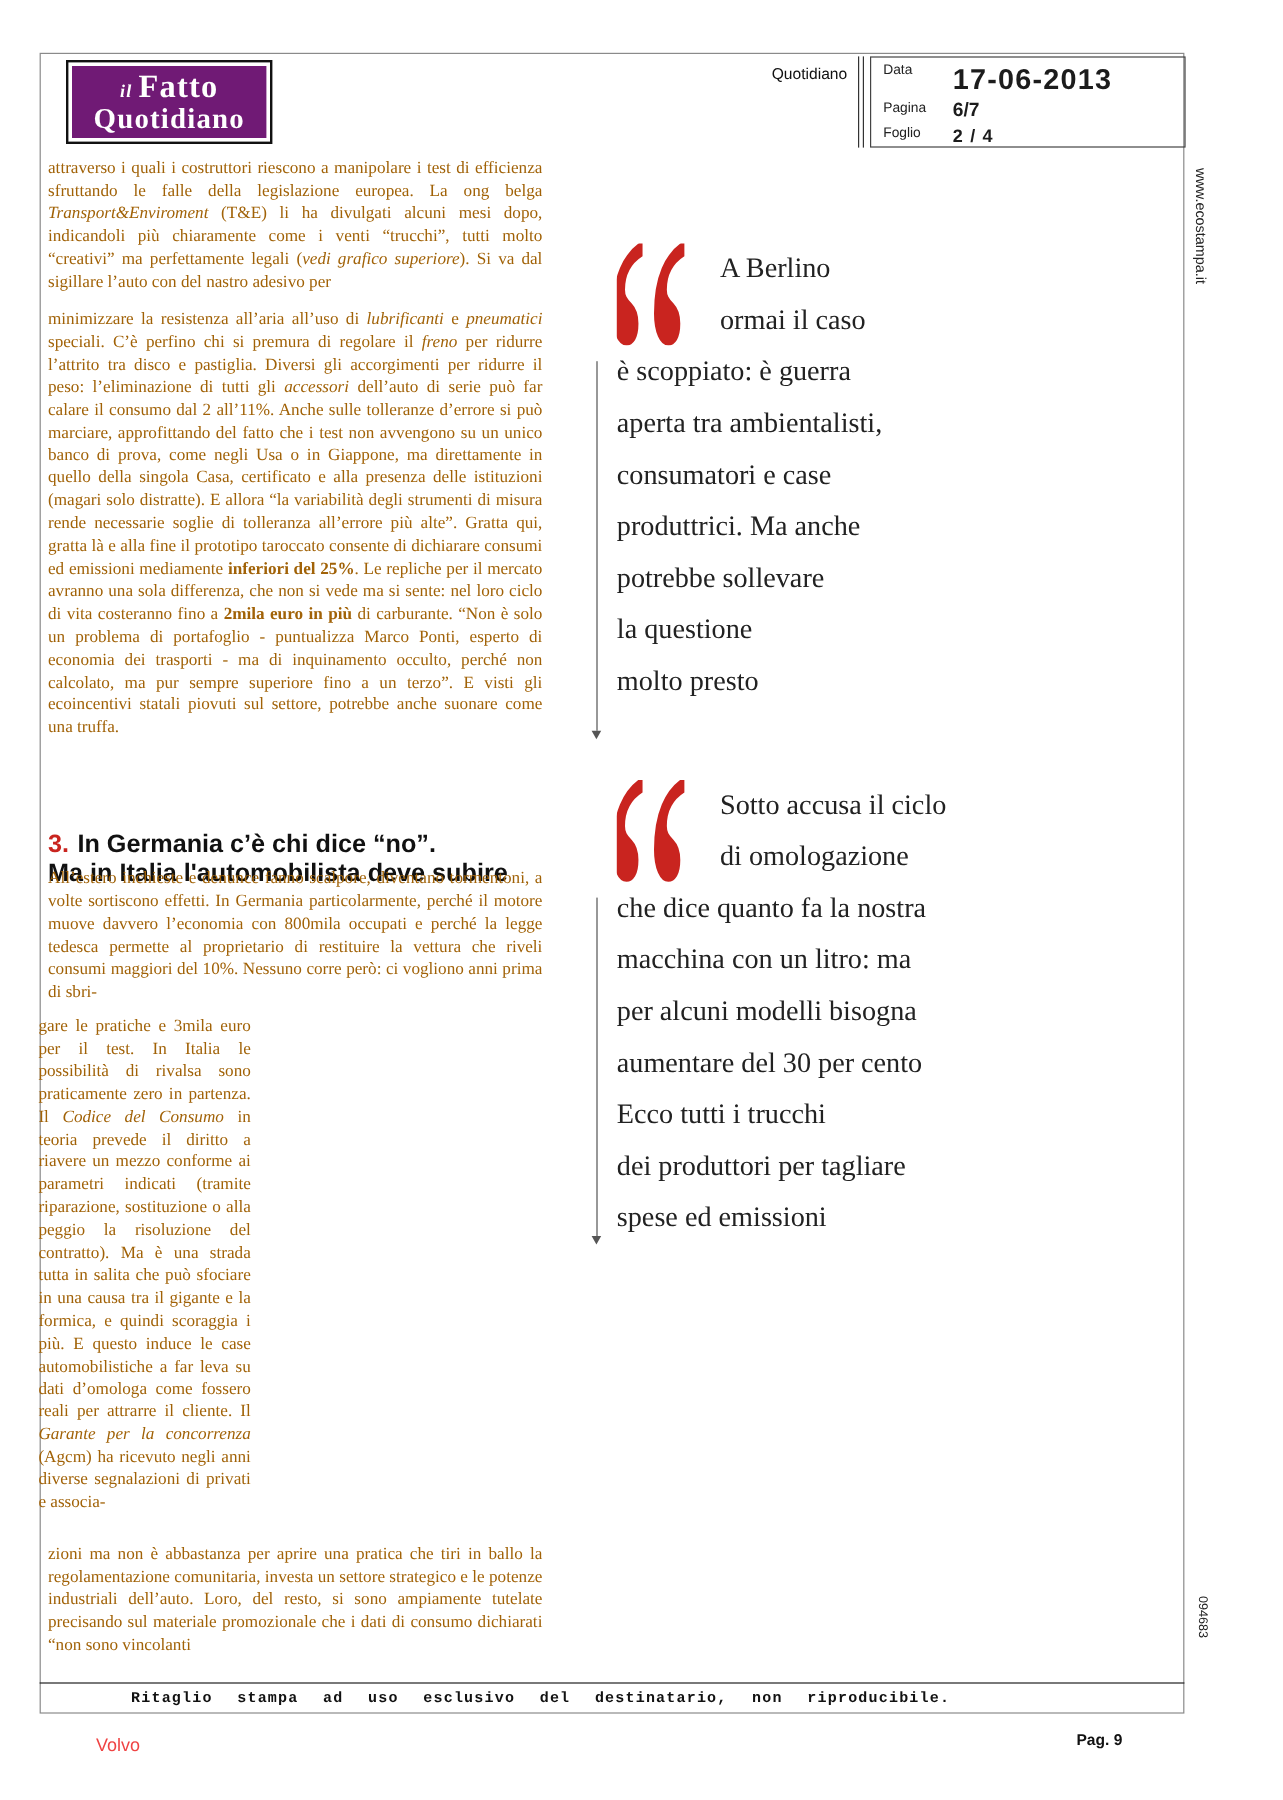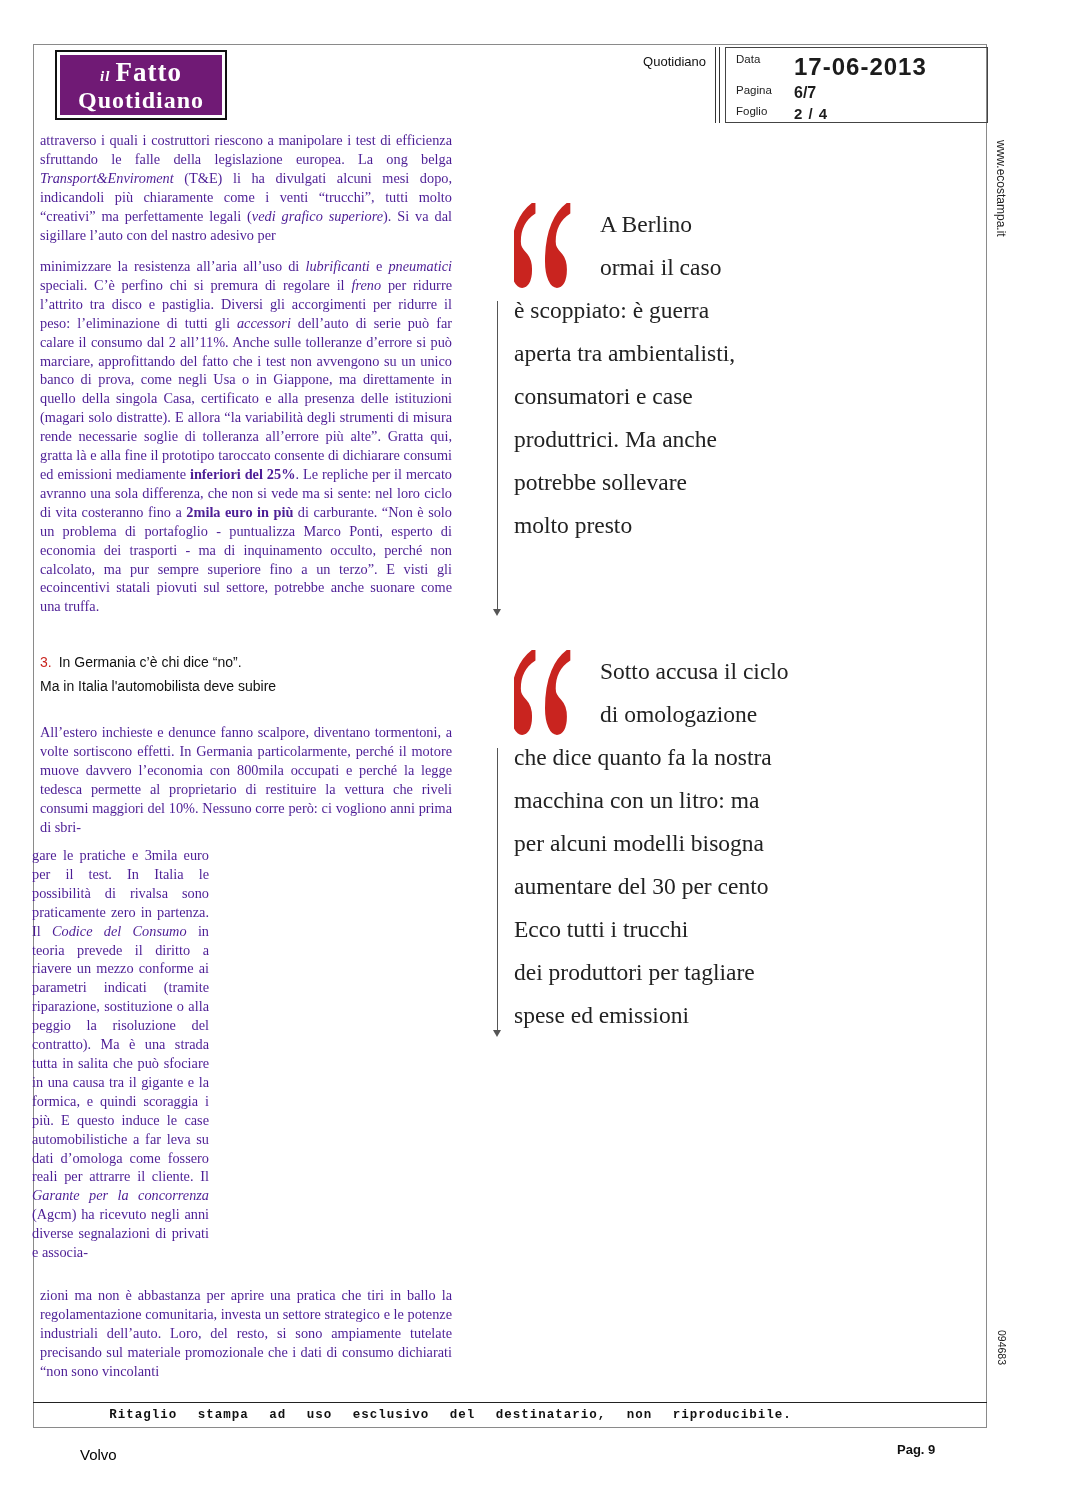--- a/index.html
+++ b/index.html
@@ -30,33 +30,33 @@
   .v-foglio{font-size:15px;font-weight:bold;letter-spacing:1px;}
   .info-row + .info-row{margin-top:3px;}
 
   
   .ecostampa{position:absolute;left:994px;top:140px;writing-mode:vertical-rl;
              font-family:"Liberation Sans",sans-serif;font-size:12px;color:#222;}
   .code-vert{position:absolute;left:996px;top:1330px;writing-mode:vertical-rl;
              font-family:"Liberation Sans",sans-serif;font-size:10.5px;color:#222;}
 
   
-  .col{position:absolute;text-align:justify;font-size:14.3px;line-height:18.9px;color:#4c1d95;}
+  .col{position:absolute;text-align:justify;font-size:14.3px;line-height:18.9px;color:#a16207;}
   .p1{left:40px;top:131px;width:412px;}
   .p2{left:40px;top:257px;width:412px;}
   .p3{left:40px;top:723px;width:412px;}
   .narrow{left:32px;top:846px;width:177px;}
   .bottom-para{left:40px;top:1286px;width:412px;}
   .right-intro{left:458px;top:131px;width:412px;}
   .i{font-style:italic;}
   .b{font-weight:bold;}
 
-  .heading{position:absolute;left:40px;top:650px;width:420px;
-           font-family:"Liberation Sans",sans-serif;font-weight:normal;
-           font-size:14px;line-height:24px;color:#111;}
+  .heading{position:absolute;left:40px;top:692px;width:420px;
+           font-family:"Liberation Sans",sans-serif;font-weight:bold;
+           font-size:21px;line-height:24px;color:#111;}
   .hnum{color:#c9241f;margin-right:7px;}
 
   
   .pq{position:absolute;left:500px;width:392px;font-size:23.5px;line-height:43px;color:#222;}
   .pq1{top:203px;}
   .pq2{top:650px;}
   .pq-text{padding-left:14px;}
   .pq-mark{float:left;width:78px;height:85px;overflow:hidden;position:relative;margin-right:8px;}
   .pq-mark b{position:absolute;top:-60px;left:-12px;font-size:340px;line-height:340px;
              font-weight:normal;color:#c9241f;font-family:"Liberation Serif",serif;
@@ -69,21 +69,21 @@
             border-top:7px solid #555;}
   .pq1 .pq-arrow{top:406px;}
   .pq2 .pq-arrow{top:380px;}
 
   
   .footer-line{position:absolute;left:33px;top:1402px;width:954px;height:1px;background:#222;}
   .disclaimer{position:absolute;left:33px;top:1408px;width:835px;text-align:center;
               font-family:"Liberation Mono",monospace;font-size:12.5px;
               letter-spacing:1px;word-spacing:12px;color:#111;font-weight:bold;}
   .client{position:absolute;left:80px;top:1446px;font-family:"Liberation Sans",sans-serif;
-          font-size:15px;color:#000000;text-align:center;}
+          font-size:15px;color:#ef4444;text-align:center;}
   .pagenum{position:absolute;left:897px;top:1442px;font-family:"Liberation Sans",sans-serif;
            font-size:13px;font-weight:bold;color:#111;}
 </style>
 </head>
 <body>
 
 <div class="page">
 
   <div class="frame"></div>
 
@@ -127,21 +127,21 @@
   <div class="col narrow"><span>gare le pratiche e 3mila euro per il test. In Italia le possibilità di rivalsa sono praticamente zero in partenza. Il </span><span class="i">Codice del Consumo</span><span> in teoria prevede il diritto a riavere un mezzo conforme ai parametri indicati (tramite riparazione, sostituzione o alla peggio la risoluzione del contratto). Ma è una strada tutta in salita che può sfociare in una causa tra il gigante e la formica, e quindi scoraggia i più. E questo induce le case automobilistiche a far leva su dati d’omologa come fossero reali per attrarre il cliente. Il </span><span class="i">Garante per la concorrenza</span><span> (Agcm) ha ricevuto negli anni diverse segnalazioni di privati e associa-</span></div>
   <div class="col bottom-para">zioni ma non è abbastanza per aprire una pratica che tiri in ballo la regolamentazione comunitaria, investa un settore strategico e le potenze industriali dell’auto. Loro, del resto, si sono ampiamente tutelate precisando sul materiale promozionale che i dati di consumo dichiarati “non sono vincolanti</div>
 
   <div class="pq pq1">
     <div class="pq-rule"></div>
     <div class="pq-arrow"></div>
     <div class="pq-text">
       <span class="pq-mark">
           <b>“</b>
         </span>
-      <span><div>A Berlino</div><div>ormai il caso</div><div>è scoppiato: è guerra</div><div>aperta tra ambientalisti,</div><div>consumatori e case</div><div>produttrici. Ma anche</div><div>potrebbe sollevare</div><div>molto presto</div></span>
+      <span><div>A Berlino</div><div>ormai il caso</div><div>è scoppiato: è guerra</div><div>aperta tra ambientalisti,</div><div>consumatori e case</div><div>produttrici. Ma anche</div><div>potrebbe sollevare</div><div>la questione</div><div>molto presto</div></span>
     </div>
   </div>
 
   <div class="pq pq2">
     <div class="pq-rule"></div>
     <div class="pq-arrow"></div>
     <div class="pq-text">
       <span class="pq-mark">
           <b>“</b>
         </span>

